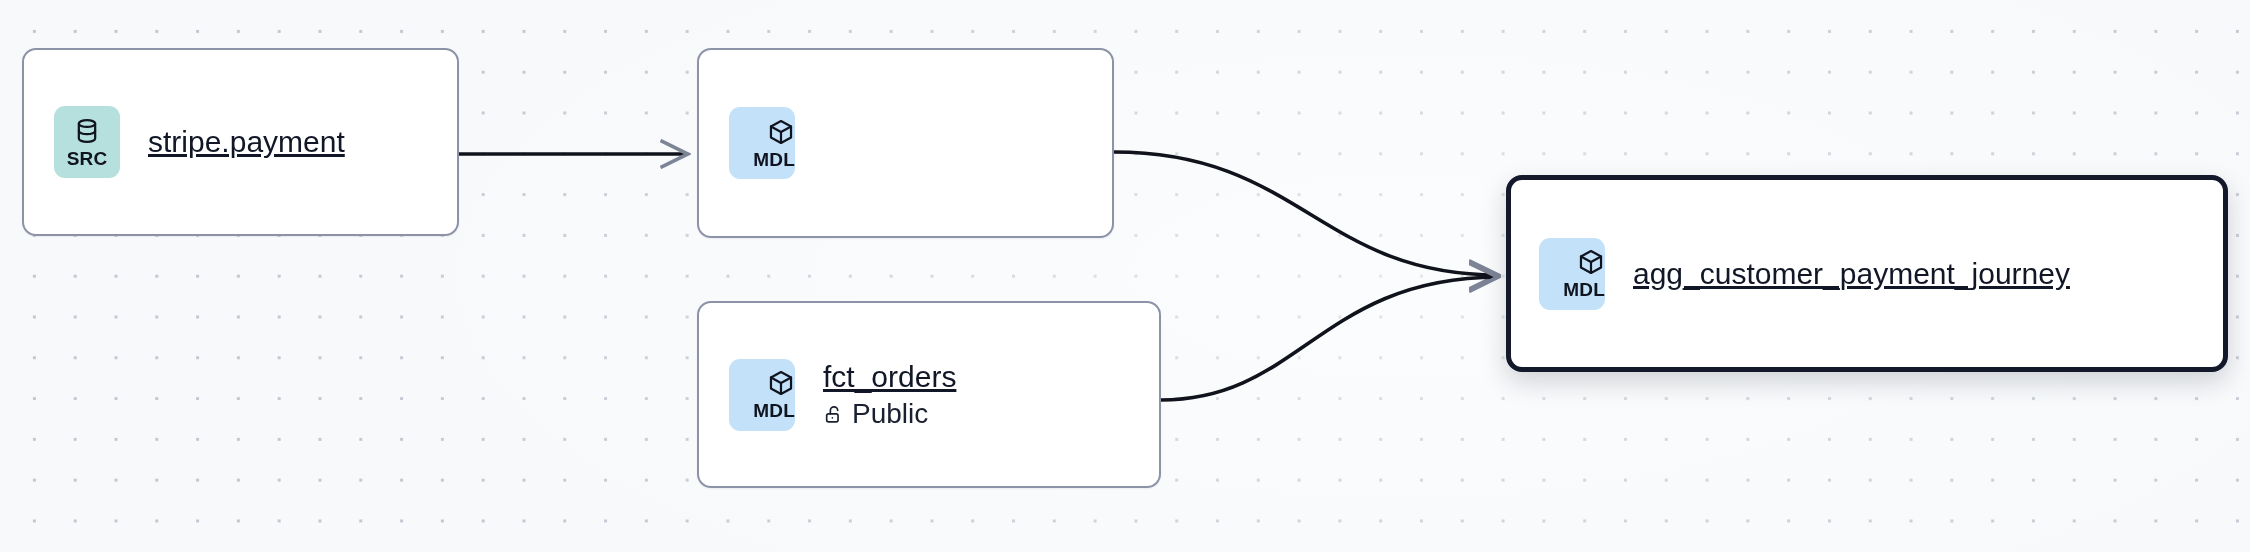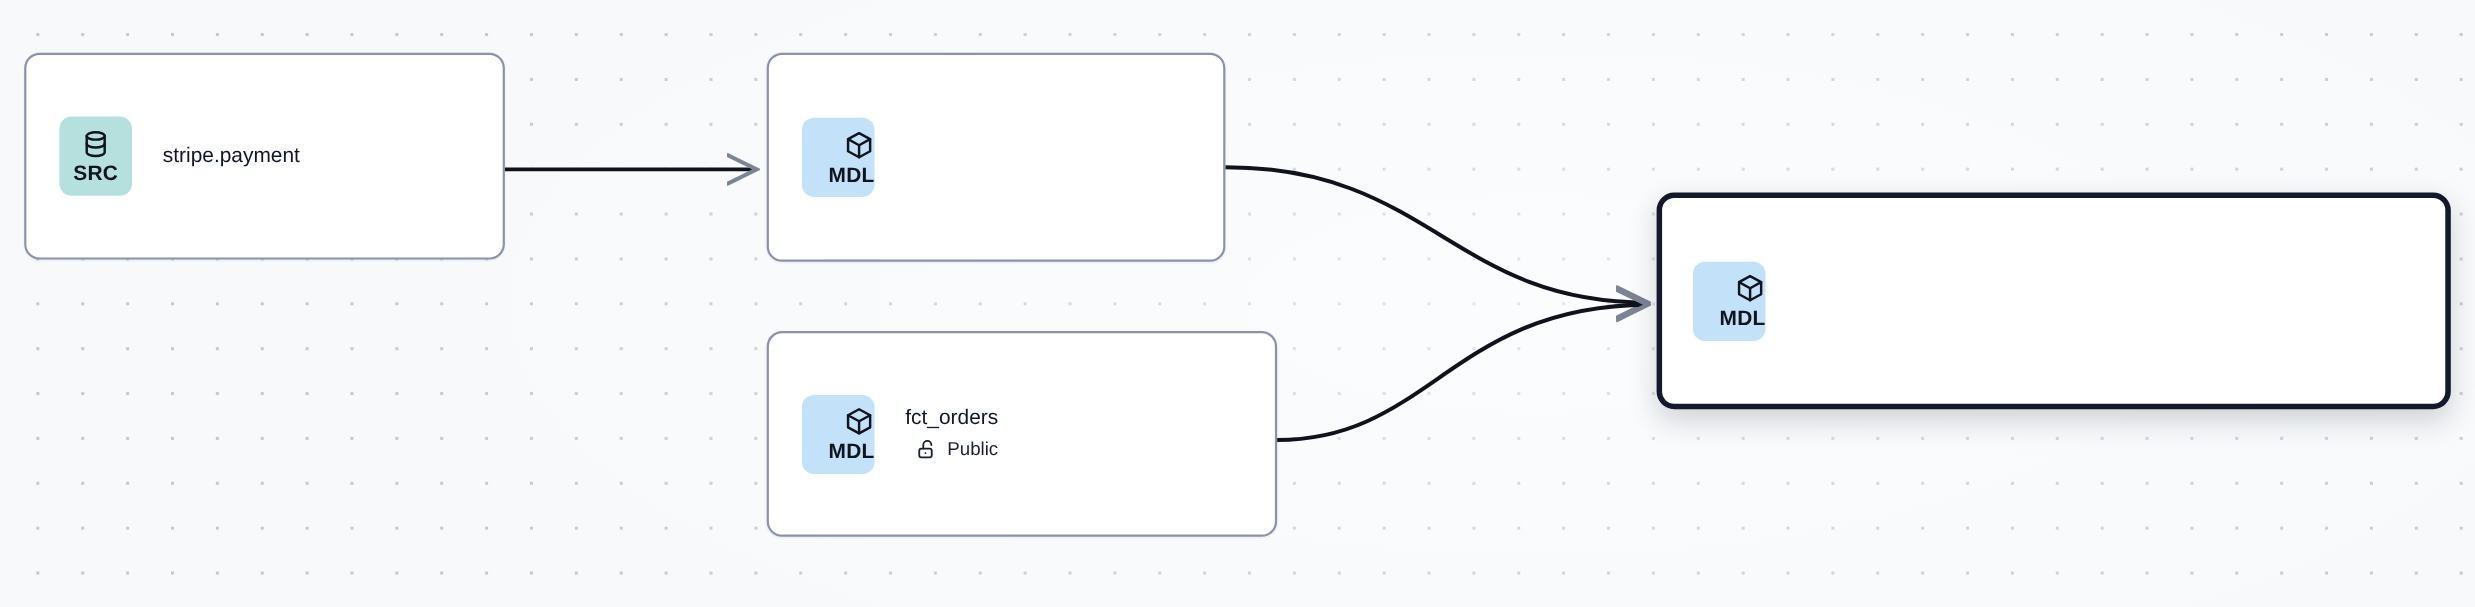--- a/index.html
+++ b/index.html
@@ -88,33 +88,33 @@
   }
 
   .node-body {
     margin-left: 28px;
     display: flex;
     flex-direction: column;
     justify-content: center;
     gap: 8px;
   }
   .node-title {
-    font-size: 19px;
+    font-size: 30px;
     color: #111726;
     line-height: 1.05;
     white-space: nowrap;
+    text-decoration: underline;
   }
   .node-sub {
     display: flex;
     align-items: center;
     gap: 8px;
-    font-size: 17px;
+    font-size: 28px;
     color: #1a2030;
     line-height: 1;
-    justify-content: flex-end;
   }
   .node-sub .lock-glyph { line-height: 0; display: block; }
 
   
   #node-stripe-payment   { left: 22px;   top: 48px;  width: 437px; height: 188px; }
   #node-stg-payments     { left: 697px;  top: 48px;  width: 417px; height: 190px; }
   #node-fct-orders       { left: 697px;  top: 301px; width: 464px; height: 187px; }
   #node-agg-journey      { left: 1506px; top: 175px; width: 722px; height: 197px; padding-left: 28px; }
 </style>
 </head>
@@ -197,15 +197,18 @@
     <div class="badge mdl">
       <span class="glyph">
         <svg width="28" height="28" viewBox="0 0 24 24" fill="none" stroke="#10141f" stroke-width="1.9" stroke-linecap="round" stroke-linejoin="round">
           <path d="M12 2.6 L 20.6 7.3 L 20.6 16.7 L 12 21.4 L 3.4 16.7 L 3.4 7.3 Z"></path>
           <path d="M3.4 7.3 L 12 12 L 20.6 7.3"></path>
           <path d="M12 12 L 12 21.4"></path>
         </svg>
       </span>
       <span class="badge-text">MDL</span>
     </div>
+    <div class="node-body">
+      <div class="node-title">agg_customer_payment_journey</div>
+    </div>
   </div>
 
 </div>
 
 </body></html>

